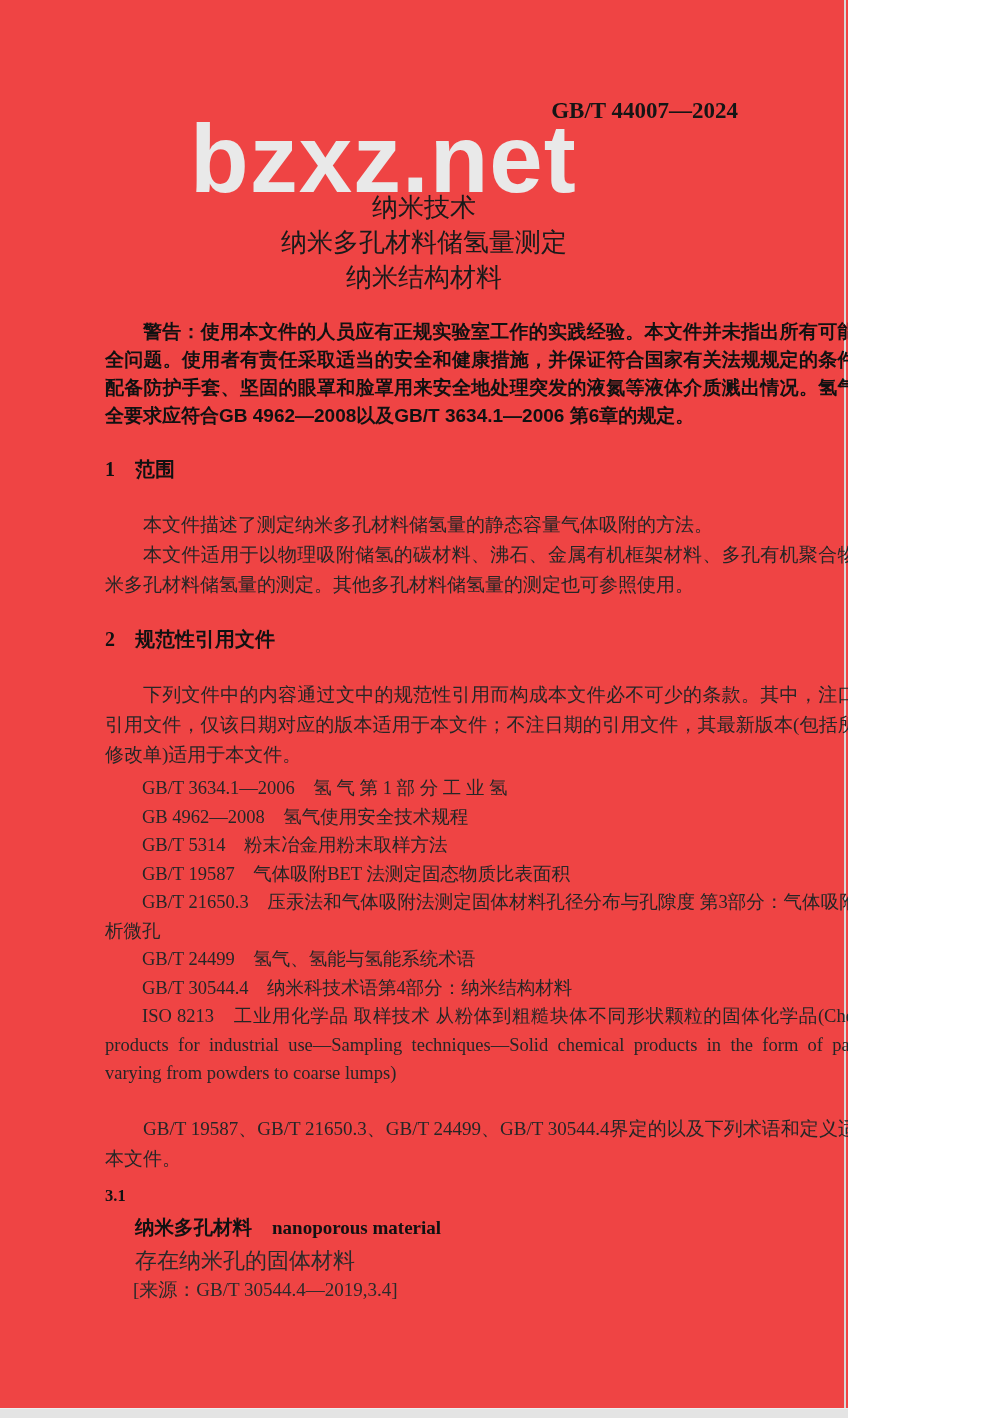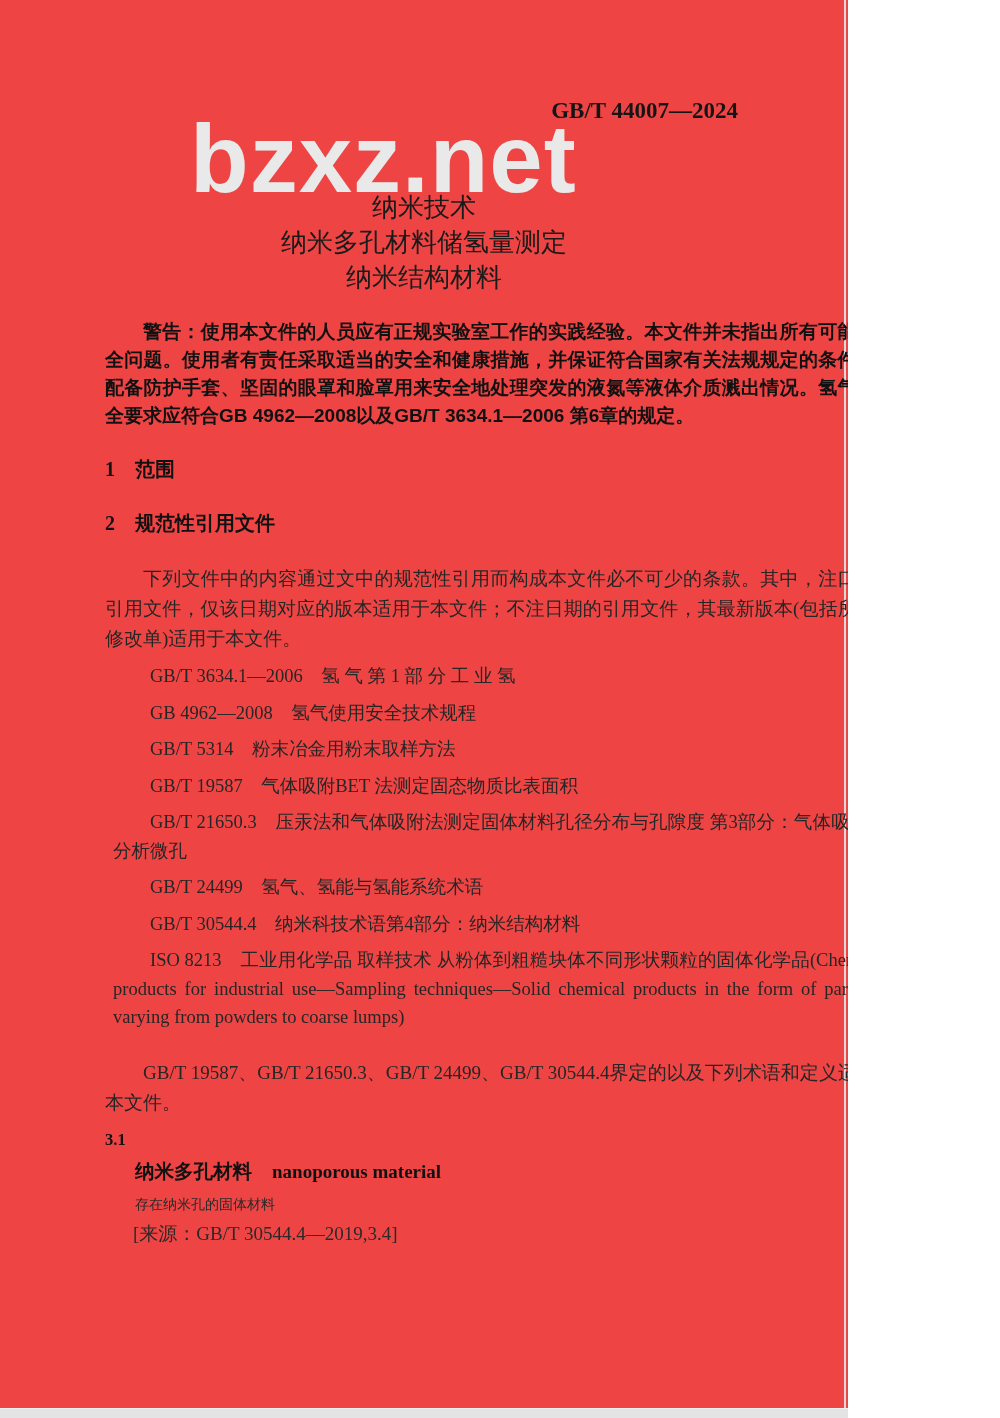--- a/index.html
+++ b/index.html
@@ -62,36 +62,36 @@
     font-family: "Liberation Sans", "DejaVu Sans", sans-serif;
     font-weight: bold; margin-left: 20px;
   }
   .body-p {
     font-size: 19px; line-height: 30px; text-align: justify;
     text-indent: 2em; color: #262626; margin: 0;
   }
   .sec-body { margin-bottom: 26px; }
   .ref-p {
     font-size: 18.5px; line-height: 28.5px; text-align: justify;
-    text-indent: 2em; color: #262626; margin: 8px;
+    text-indent: 2em; color: #262626; margin: 0;
   }
   .term-block { margin-top: 12px; }
   .term-id {
     font-weight: bold; font-size: 16.5px; color: #111111; margin: 0 0 8px 0;
   }
   .term-line { padding-left: 30px; margin: 0 0 6px 0; }
   .term-zh {
     font-family: "Liberation Sans", "DejaVu Sans", sans-serif;
     font-weight: bold; font-size: 19.5px; color: #111111;
   }
   .term-en {
     font-weight: bold; font-size: 19px; color: #111111; margin-left: 16px;
   }
   .term-def {
-    padding-left: 30px; font-size: 14px; line-height: 27px; color: #2a2a2a;
+    padding-left: 30px; font-size: 22px; line-height: 27px; color: #2a2a2a;
     margin: 0 0 2px 0;
   }
   .term-src {
     padding-left: 28px; font-size: 19px; line-height: 27px; color: #2a2a2a;
     margin: 0;
   }
 </style>
 </head>
 <body>
 
@@ -106,20 +106,24 @@
     <div class="title-line">纳米多孔材料储氢量测定</div>
     <div class="title-line">纳米结构材料</div>
   </div>
 
   <div class="content">
 
     <p class="warning">警告：使用本文件的人员应有正规实验室工作的实践经验。本文件并未指出所有可能的安全问题。使用者有责任采取适当的安全和健康措施，并保证符合国家有关法规规定的条件。宜配备防护手套、坚固的眼罩和脸罩用来安全地处理突发的液氮等液体介质溅出情况。氢气的安全要求应符合GB 4962—2008以及GB/T 3634.1—2006 第6章的规定。</p>
 
     <div class="sec-heading">
       <span class="sec-num">1</span><span class="sec-label">范围</span>
+    </div>
+    <div class="sec-body">
+      <p class="body-p">本文件描述了测定纳米多孔材料储氢量的静态容量气体吸附的方法。</p>
+      <p class="body-p">本文件适用于以物理吸附储氢的碳材料、沸石、金属有机框架材料、多孔有机聚合物等纳米多孔材料储氢量的测定。其他多孔材料储氢量的测定也可参照使用。</p>
     </div>
 
     <div class="sec-heading">
       <span class="sec-num">2</span><span class="sec-label">规范性引用文件</span>
     </div>
     <div class="sec-body">
       <p class="body-p" style="margin-bottom:4px;">下列文件中的内容通过文中的规范性引用而构成本文件必不可少的条款。其中，注口期的引用文件，仅该日期对应的版本适用于本文件；不注日期的引用文件，其最新版本(包括所有的修改单)适用于本文件。</p>
       <p class="ref-p">GB/T 3634.1—2006　氢 气 第 1 部 分 工 业 氢</p>
       <p class="ref-p">GB 4962—2008　氢气使用安全技术规程</p>
       <p class="ref-p">GB/T 5314　粉末冶金用粉末取样方法</p>

